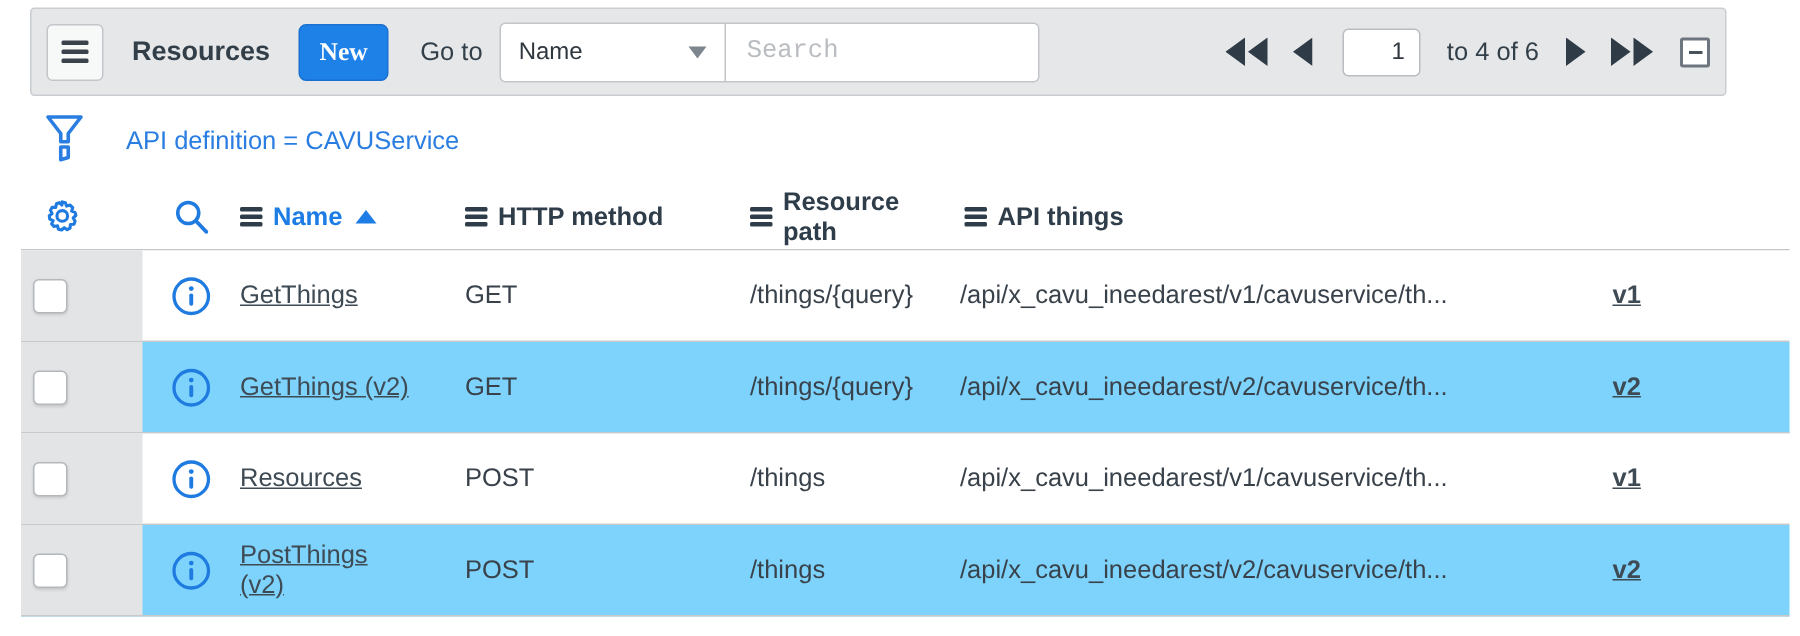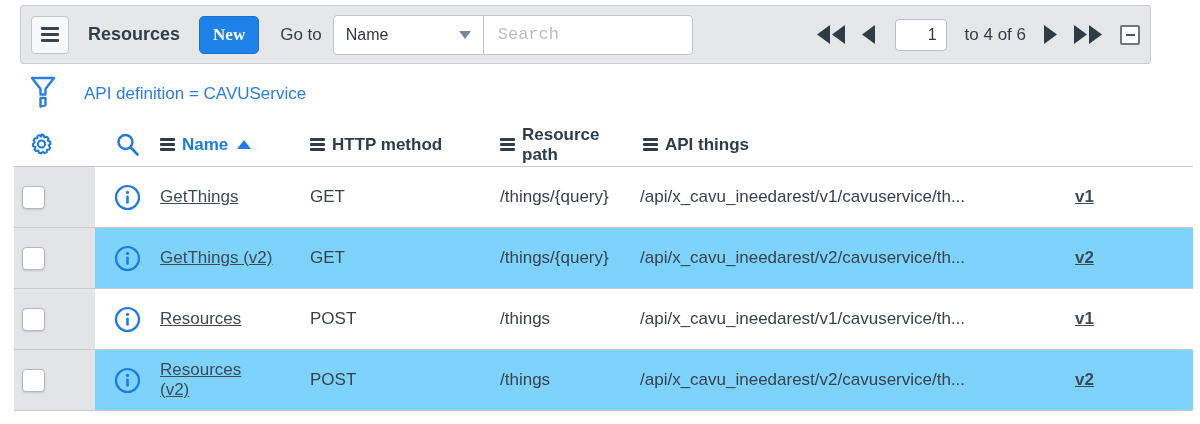--- a/index.html
+++ b/index.html
@@ -301,21 +301,21 @@
       <div class="cell cell-info">
         <button class="icon-btn">
           <svg width="27" height="27" viewBox="0 0 27 27">
             <circle cx="13.5" cy="13.5" r="11.5" fill="none" stroke="#1f7be0" stroke-width="2.2"></circle>
             <circle cx="13.5" cy="8.4" r="1.6" fill="#1f7be0"></circle>
             <rect x="12.2" y="11.6" width="2.6" height="8.2" rx="1.2" fill="#1f7be0"></rect>
           </svg>
         </button>
       </div>
       <div class="cell cell-name">
-          <a href="#">Resources (v2)</a>
+          <a href="#">PostThings (v2)</a>
         </div>
       <div class="cell">POST</div>
       <div class="cell">/things</div>
       <div class="cell cell-resource">/api/x_cavu_ineedarest/v2/cavuservice/th...</div>
       <div class="cell cell-api">
           <a href="#">v2</a>
         </div>
     </div>
 
   </div>

